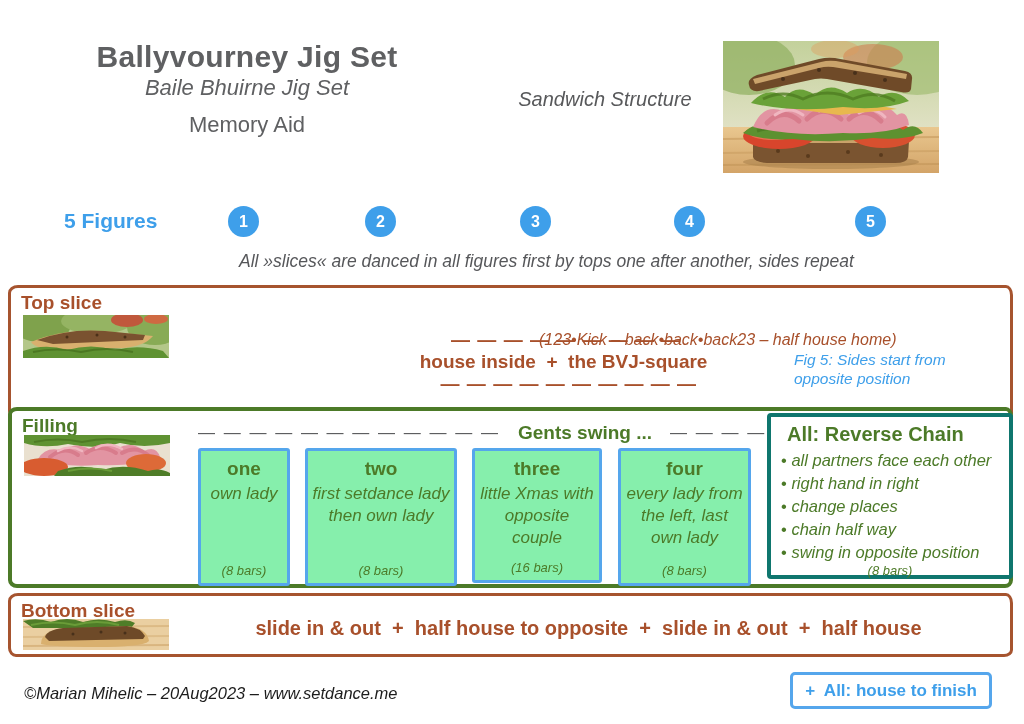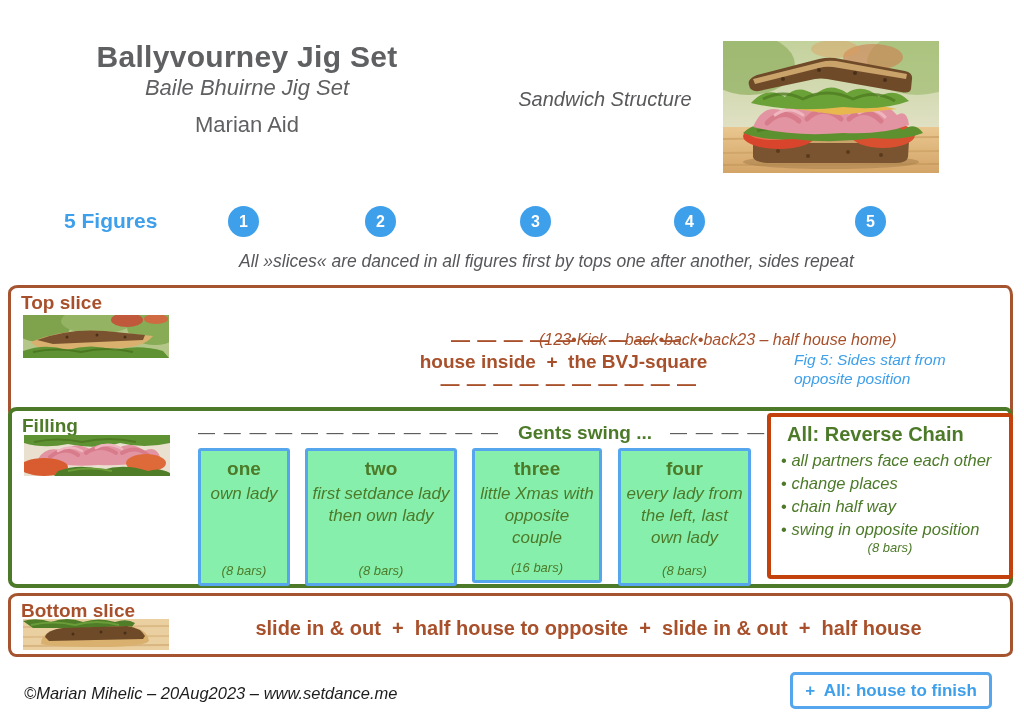--- a/index.html
+++ b/index.html
@@ -44,21 +44,21 @@
   .fill-box{top:407px;height:181px;}
   .fill-strip{top:24px;width:146px;height:41px;}
   .gents-row{position:absolute;left:186px;top:11px;display:flex;align-items:center;gap:18px;white-space:pre;}
   .gents-dashes{color:#58595b;font-size:17px;letter-spacing:2px;}
   .gents-title{font-size:19px;font-weight:bold;color:#4C7A28;}
   .fig-box{position:absolute;border:3px solid #55A6EC;border-radius:3px;box-sizing:border-box;
     display:flex;flex-direction:column;align-items:center;padding:7px 4px 5px 4px;color:#4C7A28;background:#86efac;}
   .fig-title{font-size:19px;font-weight:bold;}
   .fig-desc{font-size:17px;font-style:italic;text-align:center;line-height:1.3;margin-top:3px;}
   .fig-bars{margin-top:auto;font-size:13px;font-style:italic;}
-  .chain-box{position:absolute;left:755px;top:2px;width:246px;height:166px;border:4px solid #c2410c;
+  .chain-box{position:absolute;left:755px;top:2px;width:246px;height:166px;border:4px solid #0f766e;
     border-radius:4px;box-sizing:border-box;color:#4C7A28;background:#fff;
     display:flex;flex-direction:column;padding:6px 8px 3px 8px;}
   .chain-title{font-size:20px;font-weight:bold;padding-left:8px;}
   .chain-list{list-style:none;margin:3px 0 0 0;padding:0 0 0 2px;font-size:16.5px;font-style:italic;line-height:1.4;}
   .chain-list li::before{content:"• ";font-style:normal;}
   .chain-bars{text-align:center;font-size:13px;font-style:italic;margin-top:-1px;}
   
   .bottom-box{top:593px;height:64px;}
   .bottom-strip{top:23px;width:146px;height:31px;}
   .bottom-heading{position:absolute;left:170px;right:14px;top:21px;text-align:center;
@@ -70,21 +70,21 @@
     color:#3E9FEA;font-weight:bold;font-size:17px;white-space:pre;background:#fff;}
 </style>
 </head>
 <body>
 
 <div class="page">
 
   <div class="title-block">
     <h1 class="page-title">Ballyvourney Jig Set</h1>
     <div class="page-subtitle">Baile Bhuirne Jig Set</div>
-    <div class="memory-aid">Marian Aid</div>
+    <div class="memory-aid">Memory Aid</div>
   </div>
   <div class="structure-label">Sandwich Structure</div>
 
   <div class="sandwich-photo">
     <svg viewBox="0 0 216 132">
       <defs>
         <linearGradient id="bgG" x1="0" y1="0" x2="0" y2="1">
           <stop offset="0" stop-color="#c3d19b"></stop>
             <stop offset="1" stop-color="#efe9d9"></stop>
         </linearGradient>
@@ -206,20 +206,21 @@
     <div class="fig-box" style="left:606px;top:37px;width:133px;height:138px;">
       <div class="fig-title">four</div>
       <div class="fig-desc">every lady from the left, last own lady</div>
       <div class="fig-bars">(8 bars)</div>
     </div>
 
     <div class="chain-box">
       <div class="chain-title">All: Reverse Chain</div>
       <ul class="chain-list">
         <li>all partners face each other</li>
+        <li>right hand in right</li>
         <li>change places</li>
         <li>chain half way</li>
         <li>swing in opposite position</li>
       </ul>
       <div class="chain-bars">(8 bars)</div>
     </div>
   </section>
 
   <section class="slice-box brown-box bottom-box">
     <div class="box-label brown-text">Bottom slice</div>

